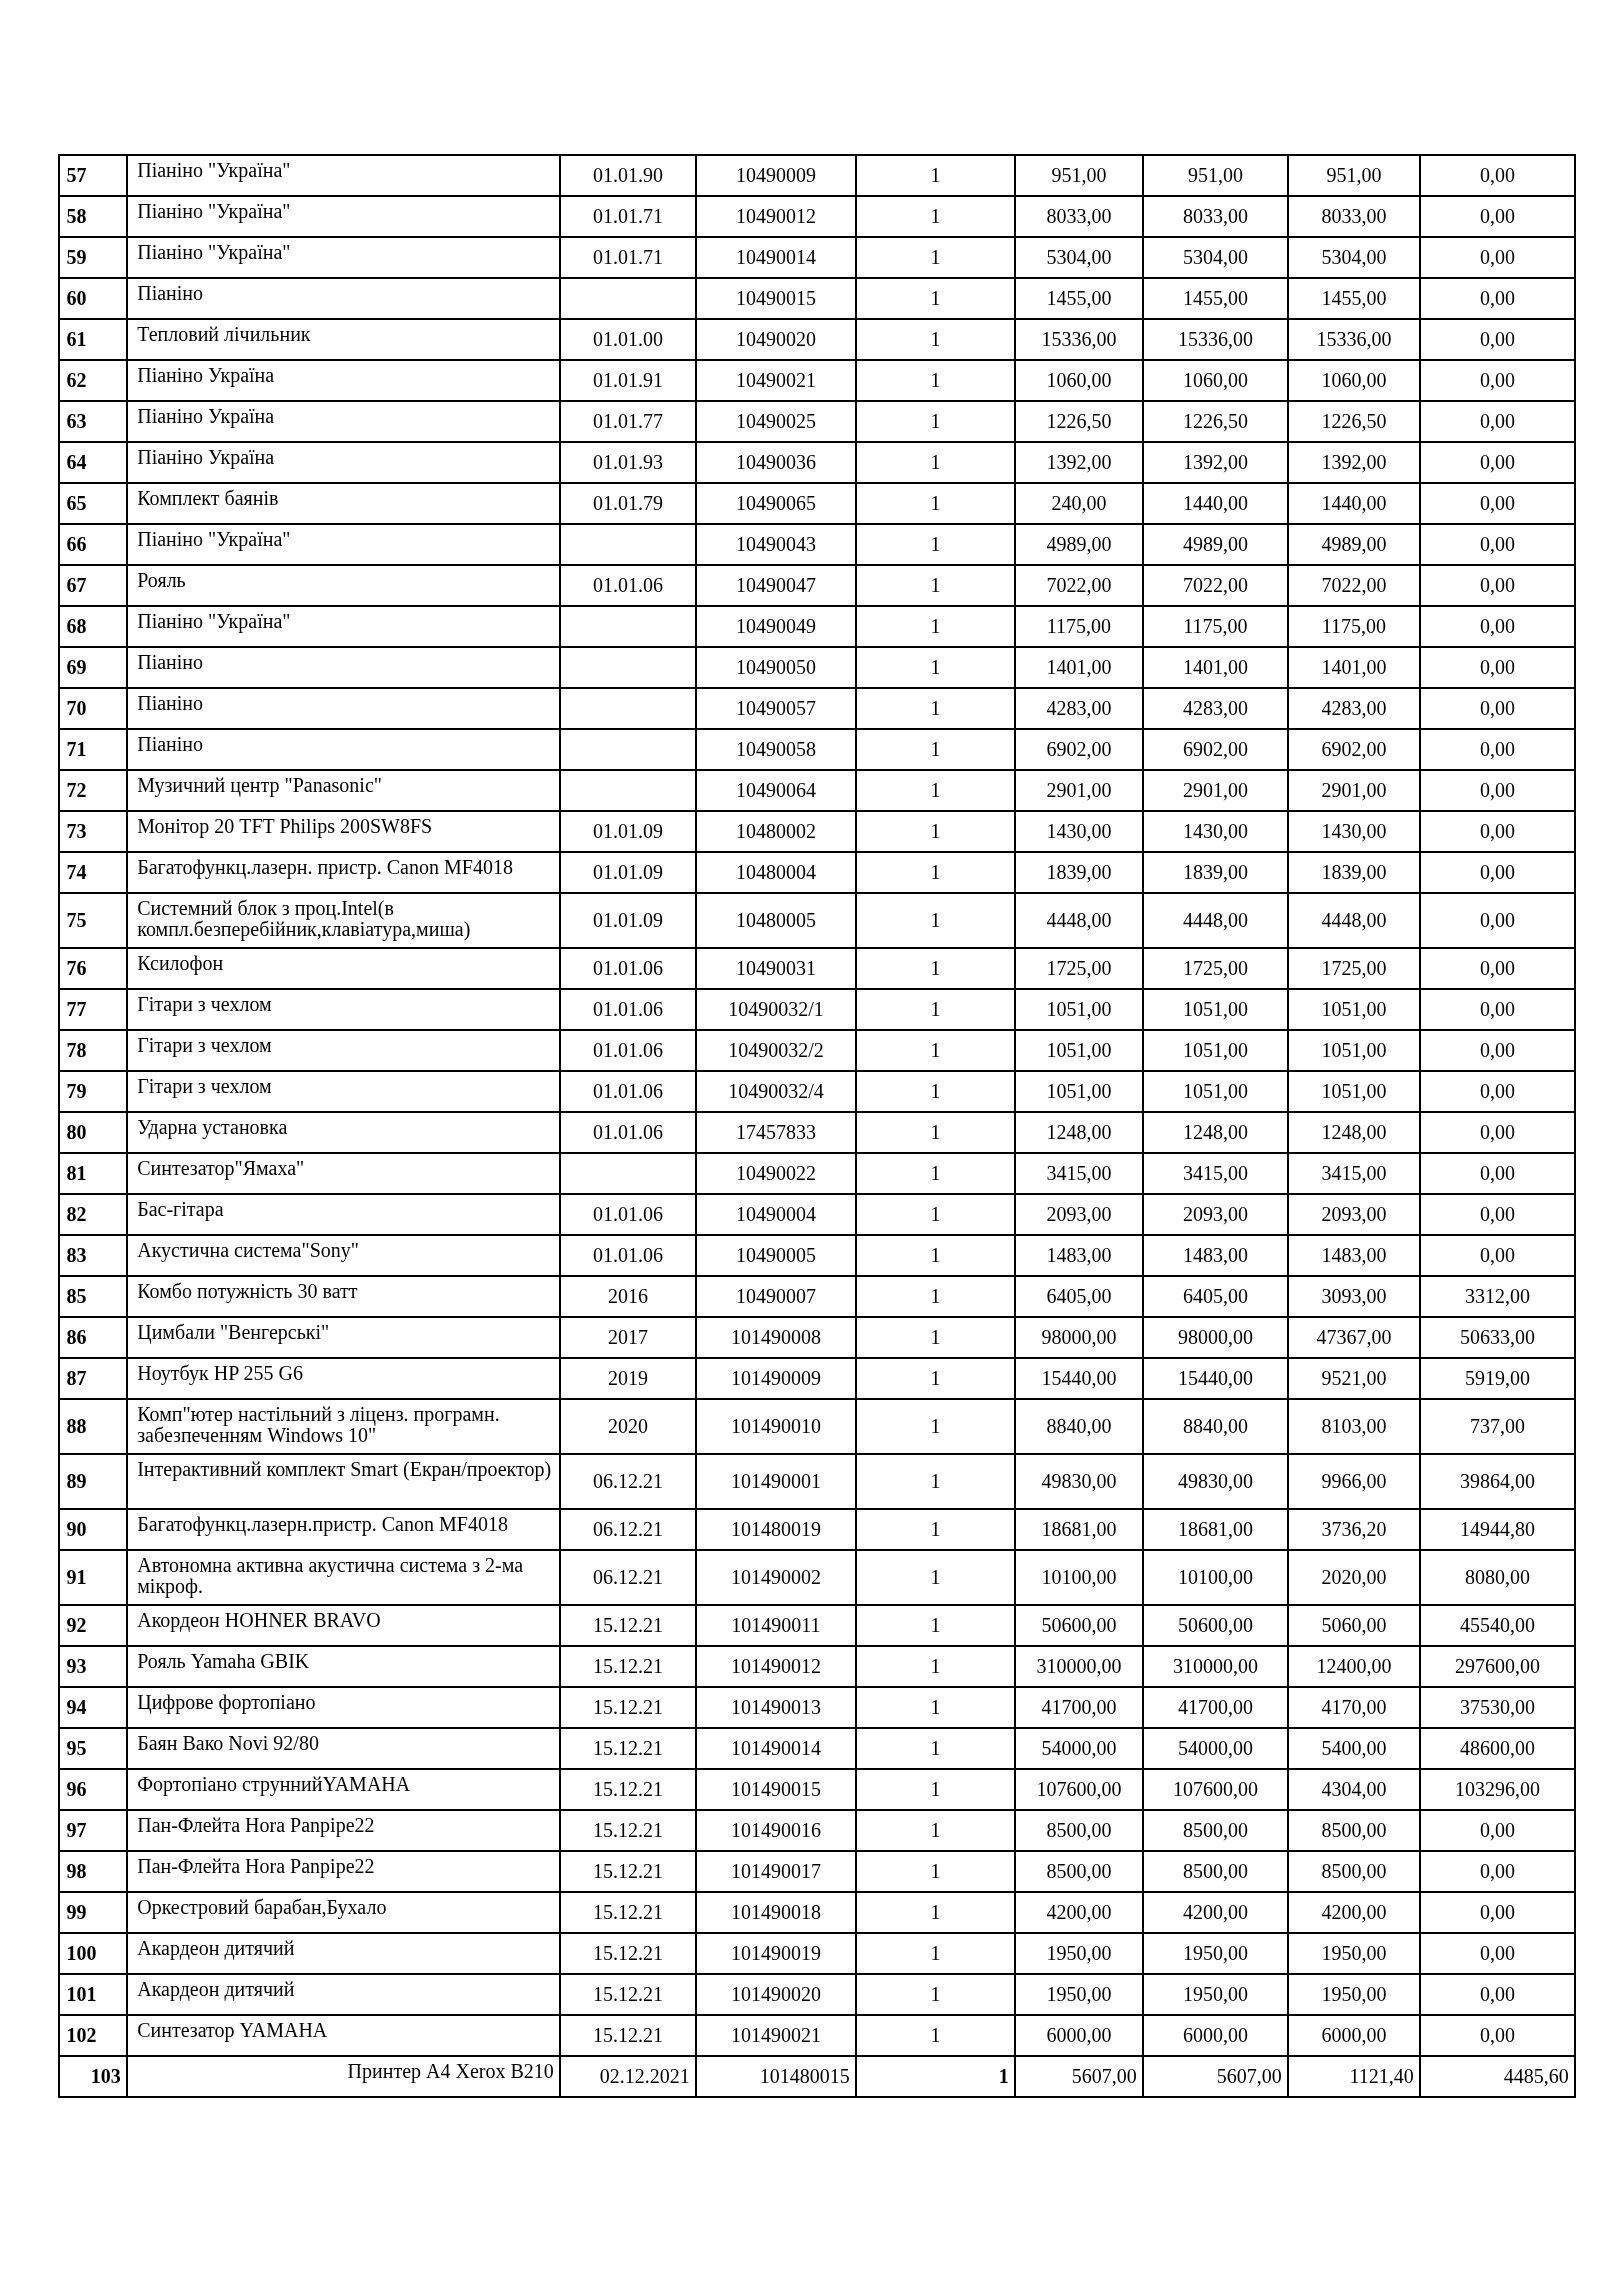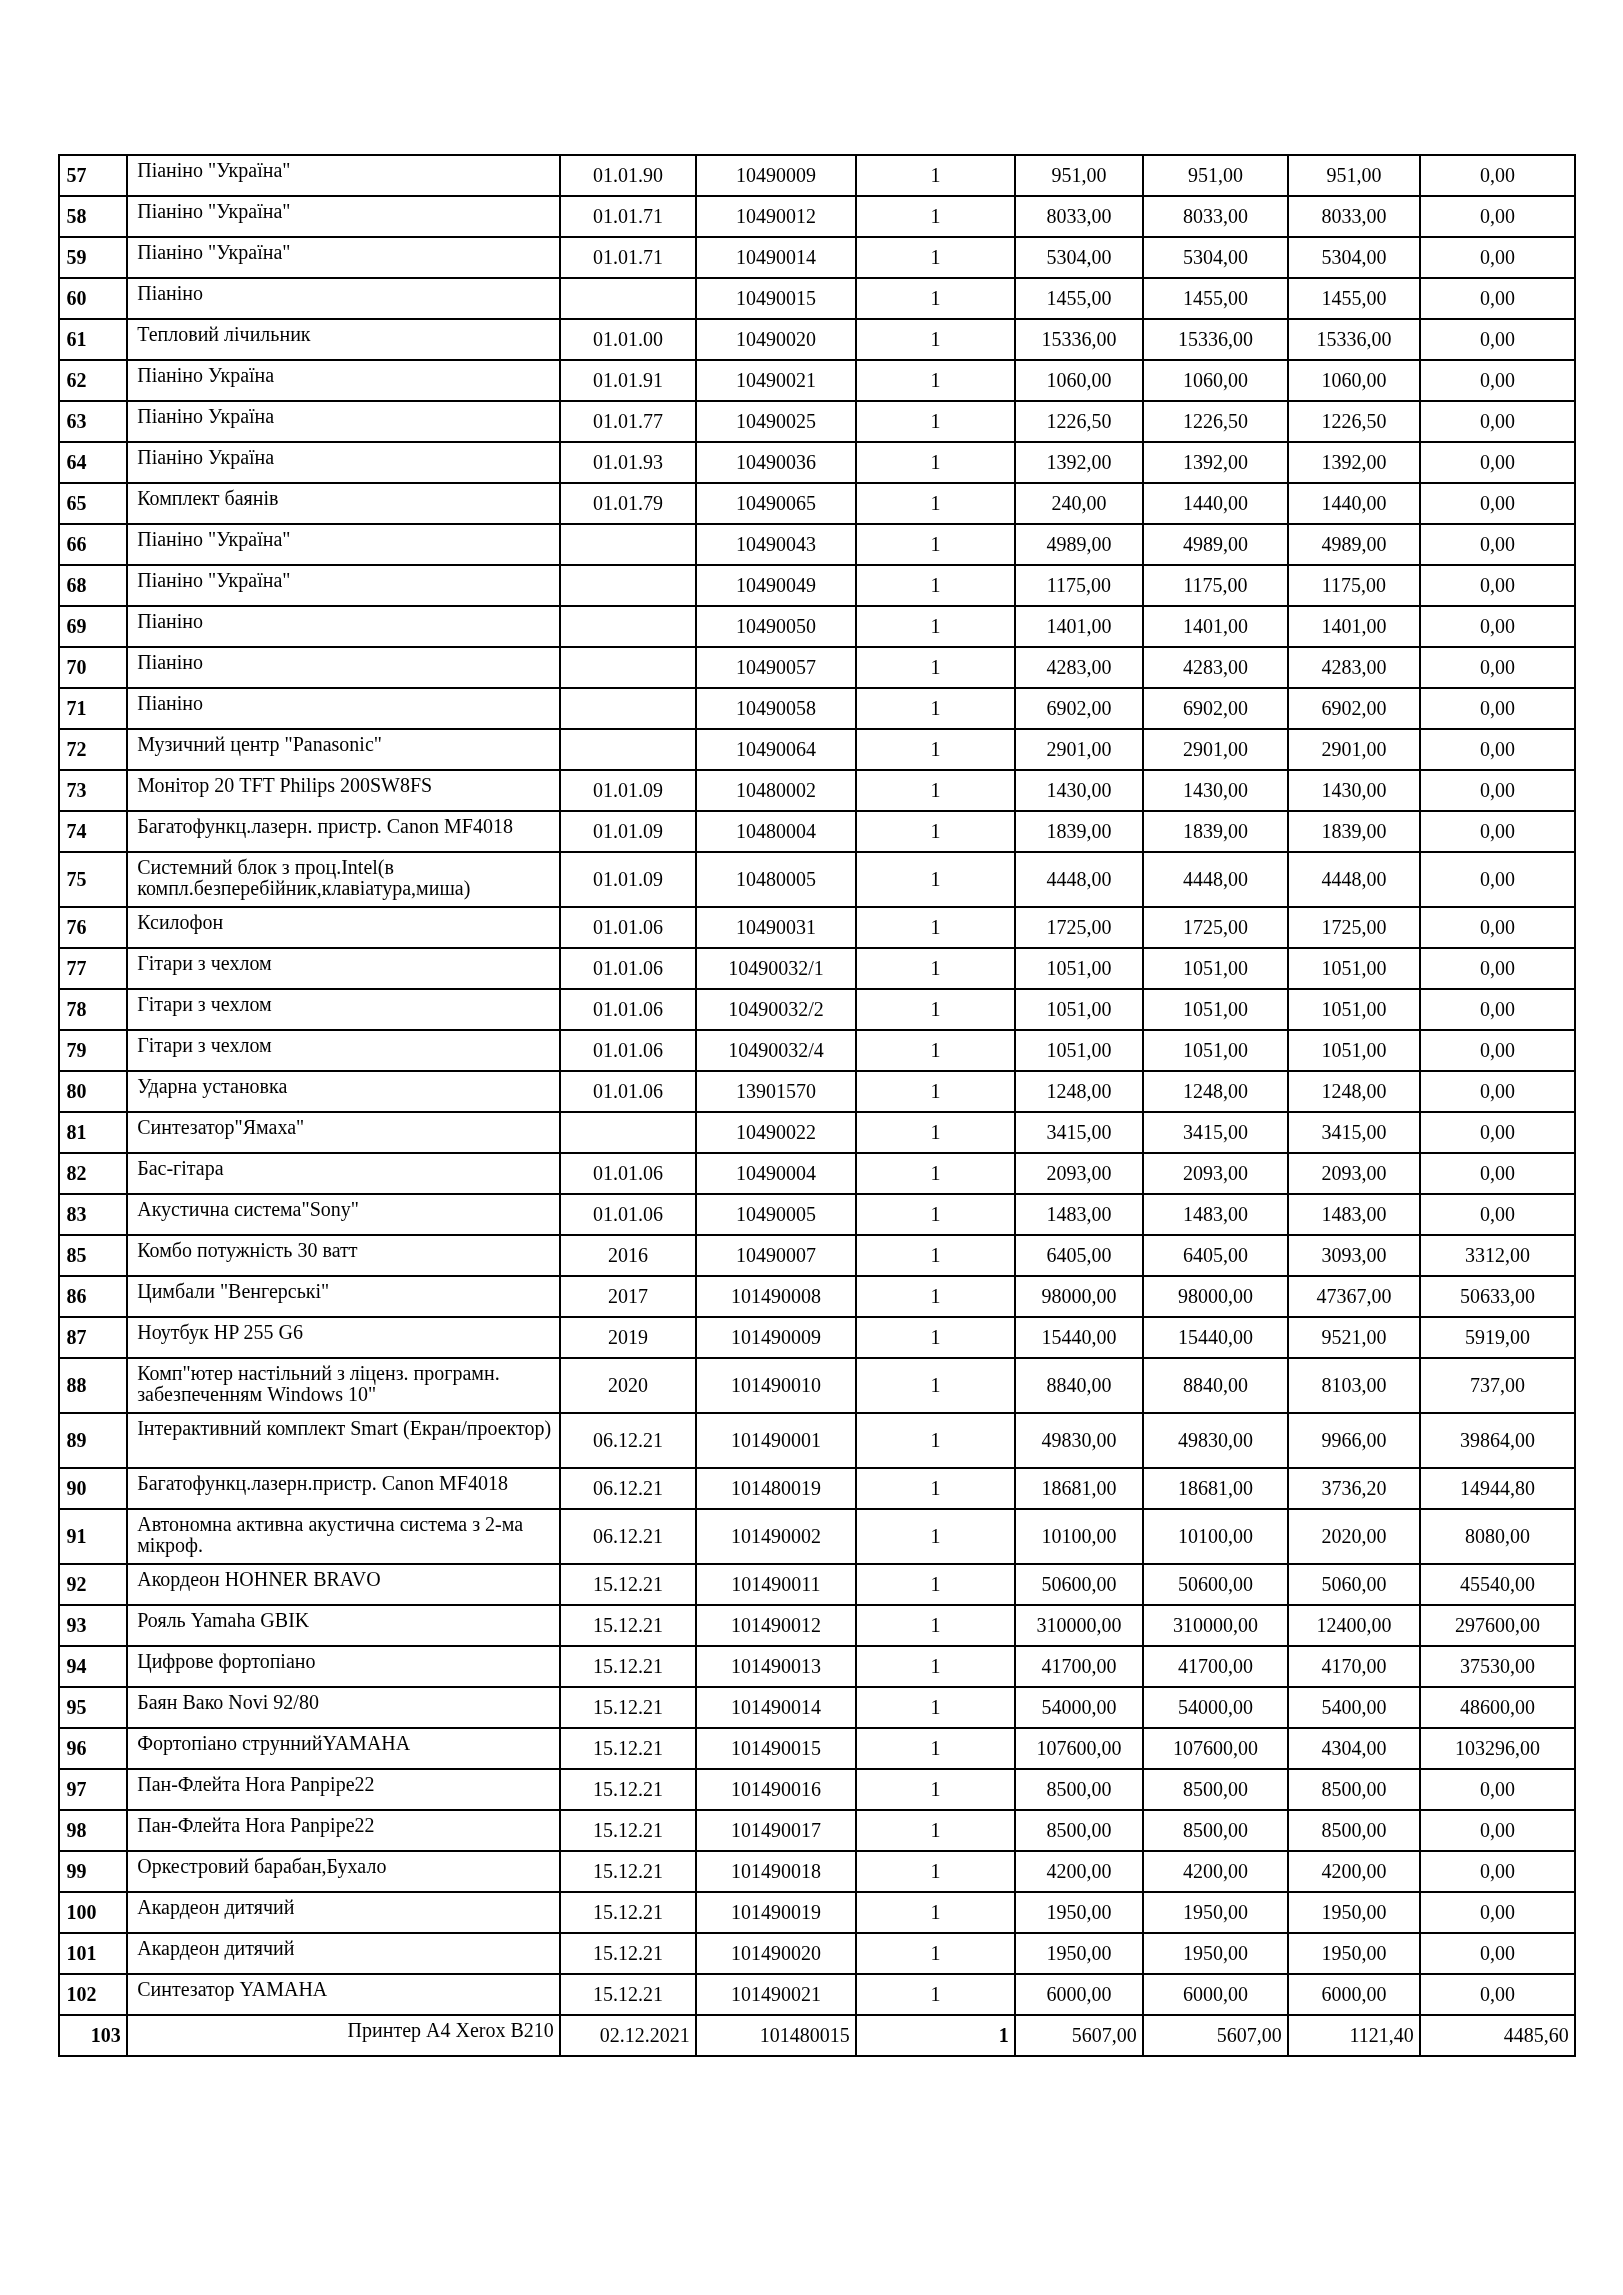--- a/index.html
+++ b/index.html
@@ -147,20 +147,31 @@
     <td class="name">Піаніно "Україна"</td>
     <td class="c"></td>
     <td class="c">10490043</td>
     <td class="c qty">1</td>
     <td class="c">4989,00</td>
     <td class="c">4989,00</td>
     <td class="c">4989,00</td>
     <td class="c">0,00</td>
   </tr>
         <tr>
+    <td class="num">67</td>
+    <td class="name">Рояль</td>
+    <td class="c">01.01.06</td>
+    <td class="c">10490047</td>
+    <td class="c qty">1</td>
+    <td class="c">7022,00</td>
+    <td class="c">7022,00</td>
+    <td class="c">7022,00</td>
+    <td class="c">0,00</td>
+  </tr>
+        <tr>
     <td class="num">68</td>
     <td class="name">Піаніно "Україна"</td>
     <td class="c"></td>
     <td class="c">10490049</td>
     <td class="c qty">1</td>
     <td class="c">1175,00</td>
     <td class="c">1175,00</td>
     <td class="c">1175,00</td>
     <td class="c">0,00</td>
   </tr>
@@ -282,21 +293,21 @@
     <td class="c qty">1</td>
     <td class="c">1051,00</td>
     <td class="c">1051,00</td>
     <td class="c">1051,00</td>
     <td class="c">0,00</td>
   </tr>
         <tr>
     <td class="num">80</td>
     <td class="name">Ударна установка</td>
     <td class="c">01.01.06</td>
-    <td class="c">13901570</td>
+    <td class="c">17457833</td>
     <td class="c qty">1</td>
     <td class="c">1248,00</td>
     <td class="c">1248,00</td>
     <td class="c">1248,00</td>
     <td class="c">0,00</td>
   </tr>
         <tr>
     <td class="num">81</td>
     <td class="name">Синтезатор"Ямаха"</td>
     <td class="c"></td>

